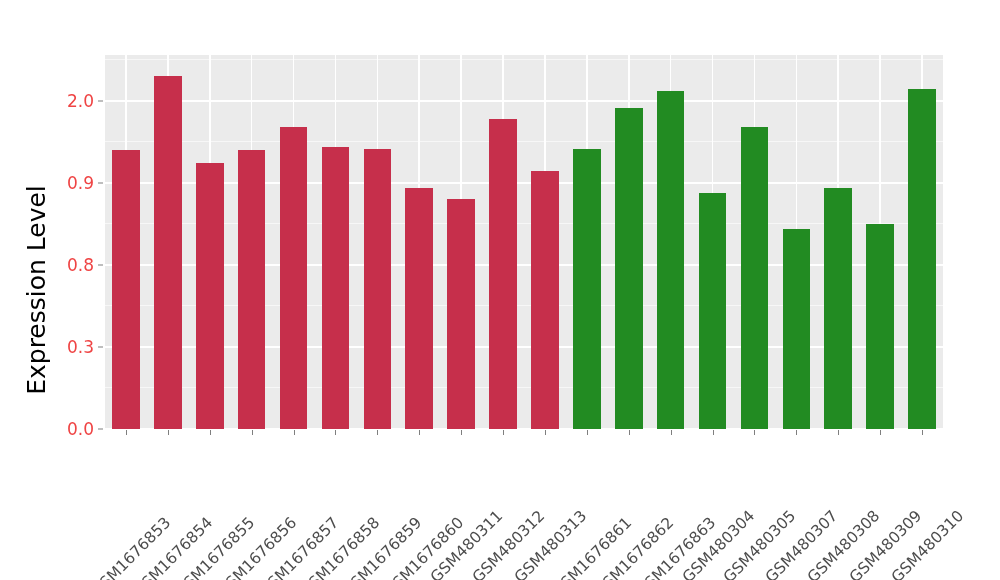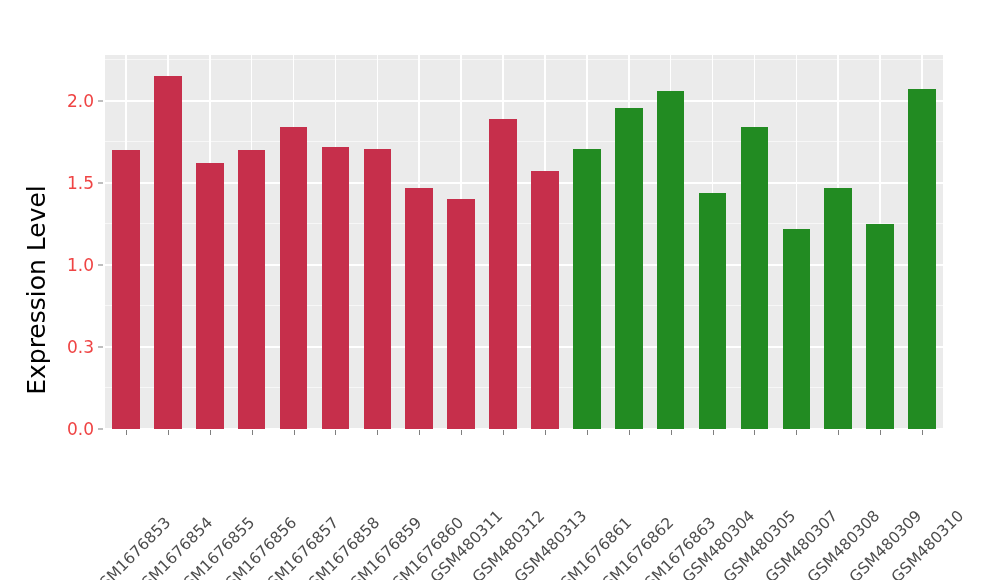--- a/index.html
+++ b/index.html
@@ -125,23 +125,23 @@
 
   <div class="y-axis-title">
     <span>Expression Level</span>
   </div>
 
   <div id="y-axis">
       <div class="y-tick-label" style="top: 429px; left: 48px; right: auto;">0.0</div>
       <div class="y-tick-mark" style="top: 429px;"></div>
       <div class="y-tick-label" style="top: 346.982px; left: 48px; right: auto;">0.3</div>
       <div class="y-tick-mark" style="top: 346.982px;"></div>
-      <div class="y-tick-label" style="top: 264.965px; left: 48px; right: auto;">1.0</div>
+      <div class="y-tick-label" style="top: 264.965px; left: 48px; right: auto;">0.8</div>
       <div class="y-tick-mark" style="top: 264.965px;"></div>
-      <div class="y-tick-label" style="top: 182.947px; left: 48px; right: auto;">1.5</div>
+      <div class="y-tick-label" style="top: 182.947px; left: 48px; right: auto;">0.9</div>
       <div class="y-tick-mark" style="top: 182.947px;"></div>
       <div class="y-tick-label" style="top: 100.93px; left: 48px; right: auto;">2.0</div>
       <div class="y-tick-mark" style="top: 100.93px;"></div>
     </div>
 
   <div id="panel">
       <div class="grid-minor-y" style="top: 332.491px;"></div>
       <div class="grid-minor-y" style="top: 250.474px;"></div>
       <div class="grid-minor-y" style="top: 168.456px;"></div>
       <div class="grid-minor-y" style="top: 86.4386px;"></div>

